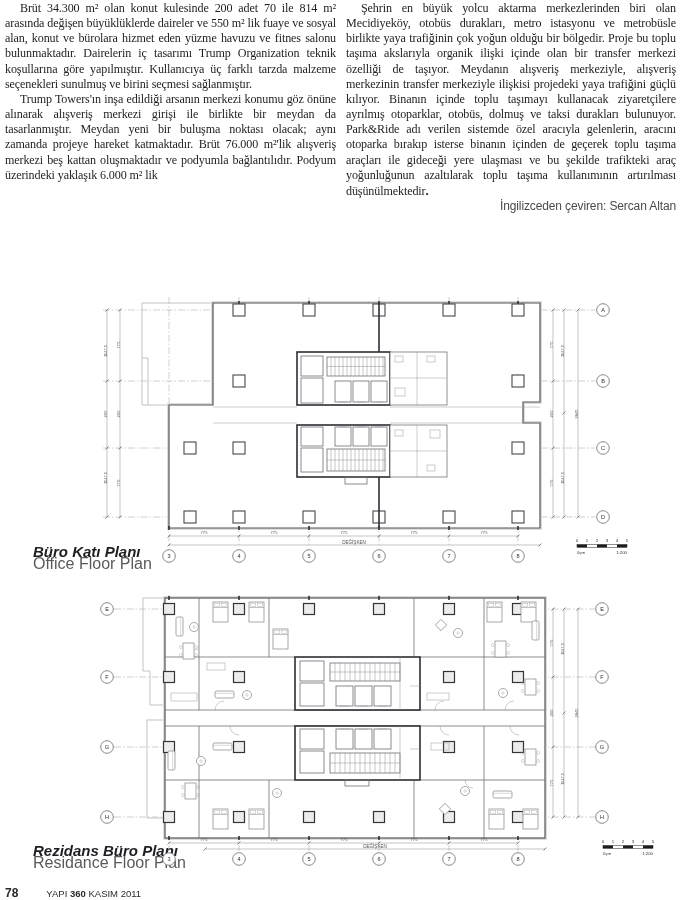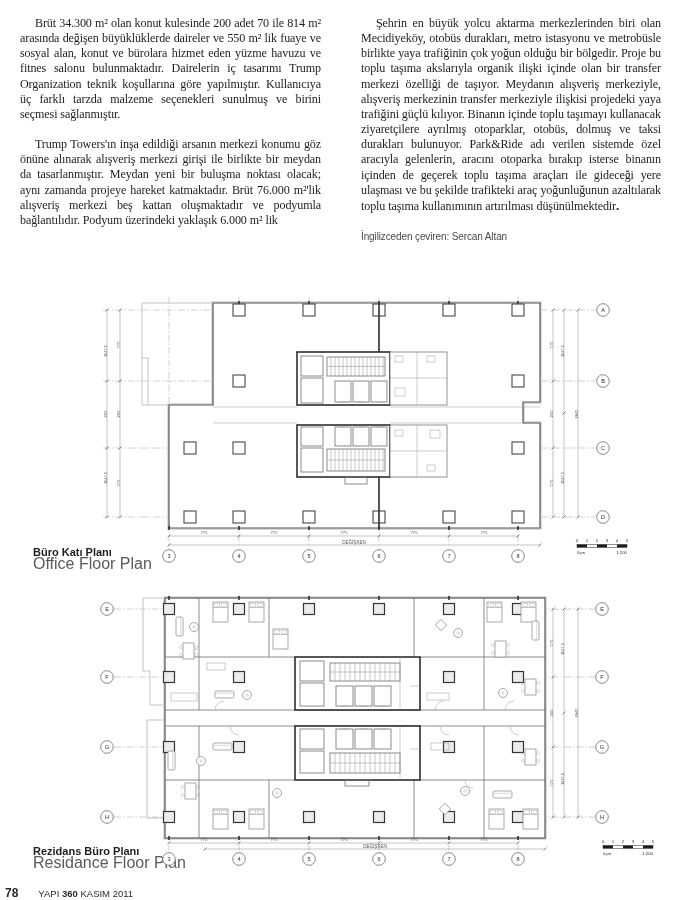--- a/index.html
+++ b/index.html
@@ -2,33 +2,33 @@
 <html><head>
 <meta charset="utf-8">
 <style>
   html,body{margin:0;padding:0;background:#e8e8e8;}
   .page{position:relative;width:686px;height:900px;margin:0 auto;background:#ffffff;overflow:hidden;
         font-family:"Liberation Serif",serif;}
   .col{position:absolute;top:1px;font-size:12.1px;line-height:15.15px;color:#1e1e22;
        text-align:justify;letter-spacing:-0.12px;}
   .col-left{left:5px;width:331px;}
   .col-right{left:346px;width:330px;}
-  .col p{margin:15px;text-indent:15px;}
+  .col p{margin:0;text-indent:15px;}
   .col p.cont{text-indent:0;}
   .endmark{font-weight:bold;font-size:13px;}
-  .credit{font-family:"Liberation Sans",sans-serif;font-size:10px;color:#4a4a4a;
-          margin-top:6px;text-indent:0 !important;text-align:left;}
+  .credit{font-family:"Liberation Sans",sans-serif;font-size:12px;color:#4a4a4a;
+          margin-top:6px;text-indent:0 !important;text-align:right;}
   .caption{position:absolute;left:33px;font-family:"Liberation Sans",sans-serif;line-height:12px;}
-  .caption .tr{font-weight:bold;font-size:11px;color:#1e1e22;}
+  .caption .tr{font-weight:bold;font-size:15px;color:#1e1e22;font-style:italic;}
   .caption .en{font-size:16px;color:#5a5a5a;}
   .plan-svg{position:absolute;}
   .footer{position:absolute;left:5px;top:886px;font-family:"Liberation Sans",sans-serif;
           font-size:9.5px;color:#2a2a2a;}
   .footer .pg{font-weight:bold;font-size:12px;}
-  .footer .brand{margin-left:20px;}
+  .footer .brand{margin-left:28px;}
   .footer .b{font-weight:bold;}
   
   svg text{font-family:"Liberation Sans",sans-serif;fill:#3c3c3c;}
   .gridline{stroke:#a8a8a8;stroke-width:0.55;stroke-dasharray:7 2 1.5 2;fill:none;}
   .plate-band{stroke:#dcdcdc;stroke-width:4;fill:none;}
   .plate{stroke:#55555a;stroke-width:1.2;fill:#ffffff;}
   .podium{stroke:#b4b4b4;stroke-width:0.8;fill:none;}
   .colsq{fill:#ffffff;stroke:#47474c;stroke-width:1.1;}
   .colsq2{fill:#ececec;stroke:#333338;stroke-width:1.2;}
   .core{stroke:#2e2e33;stroke-width:1.6;fill:#ffffff;}

